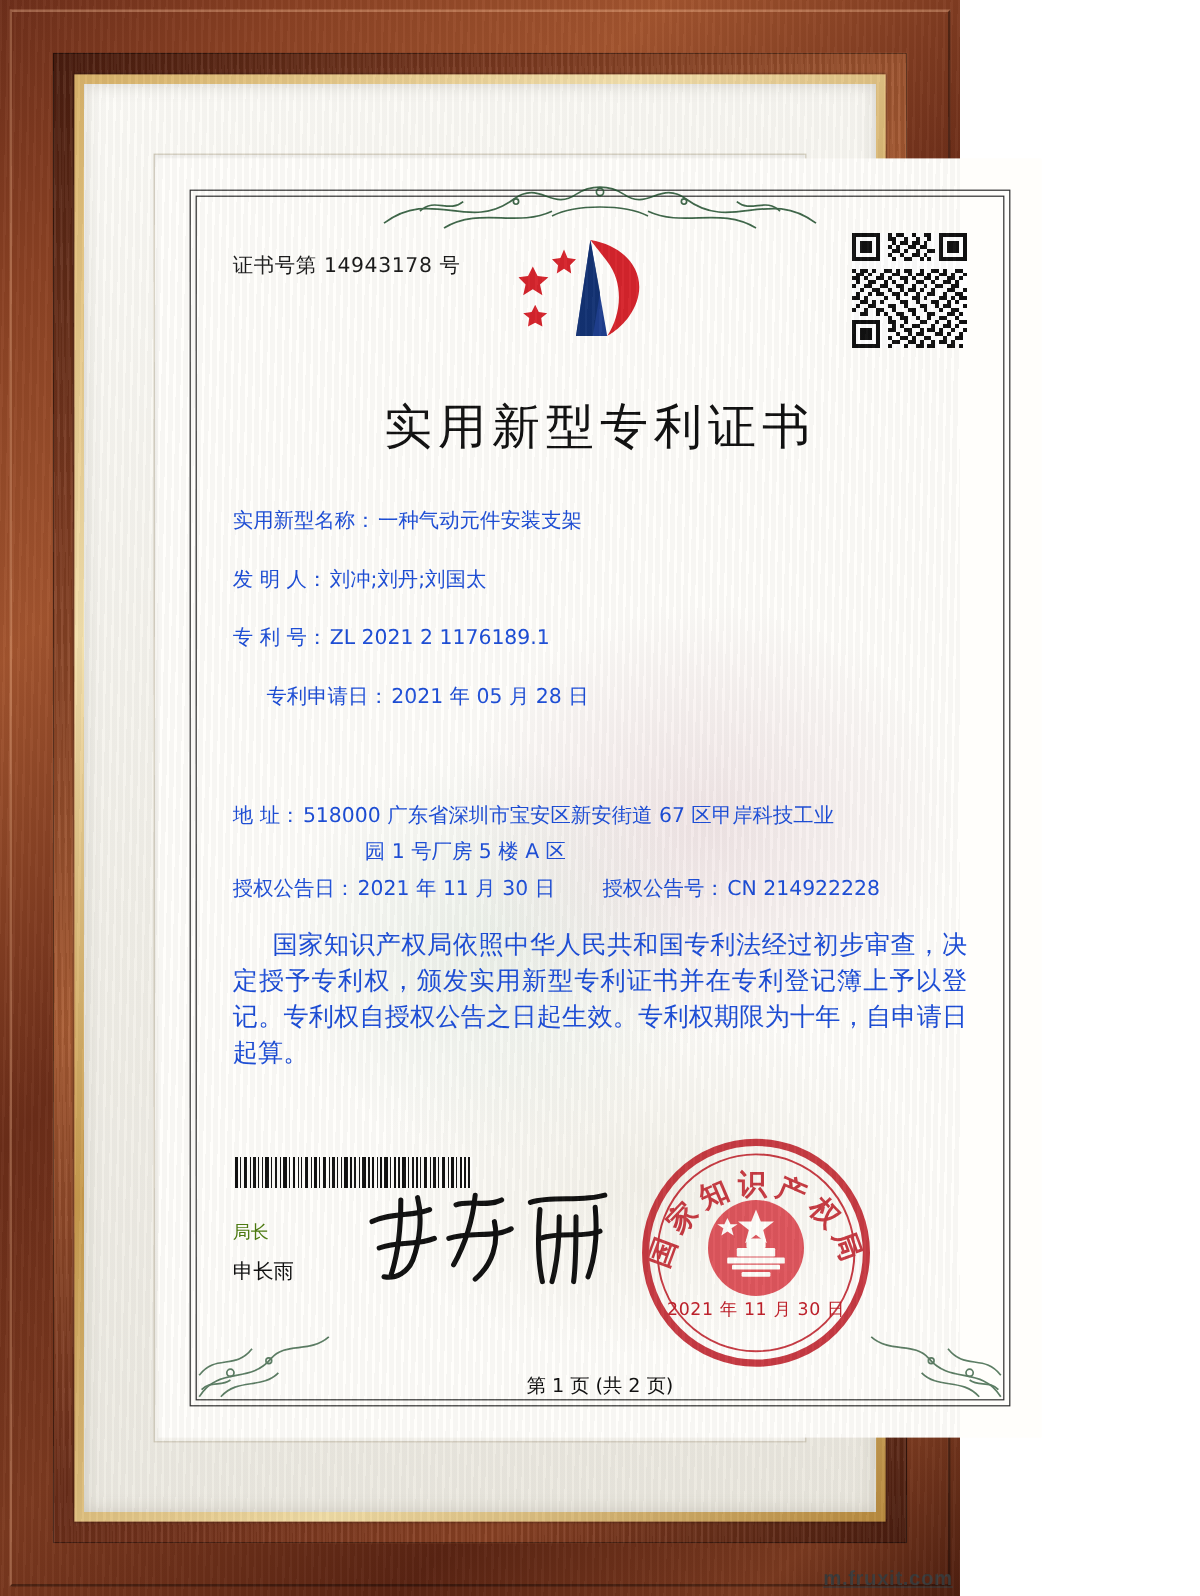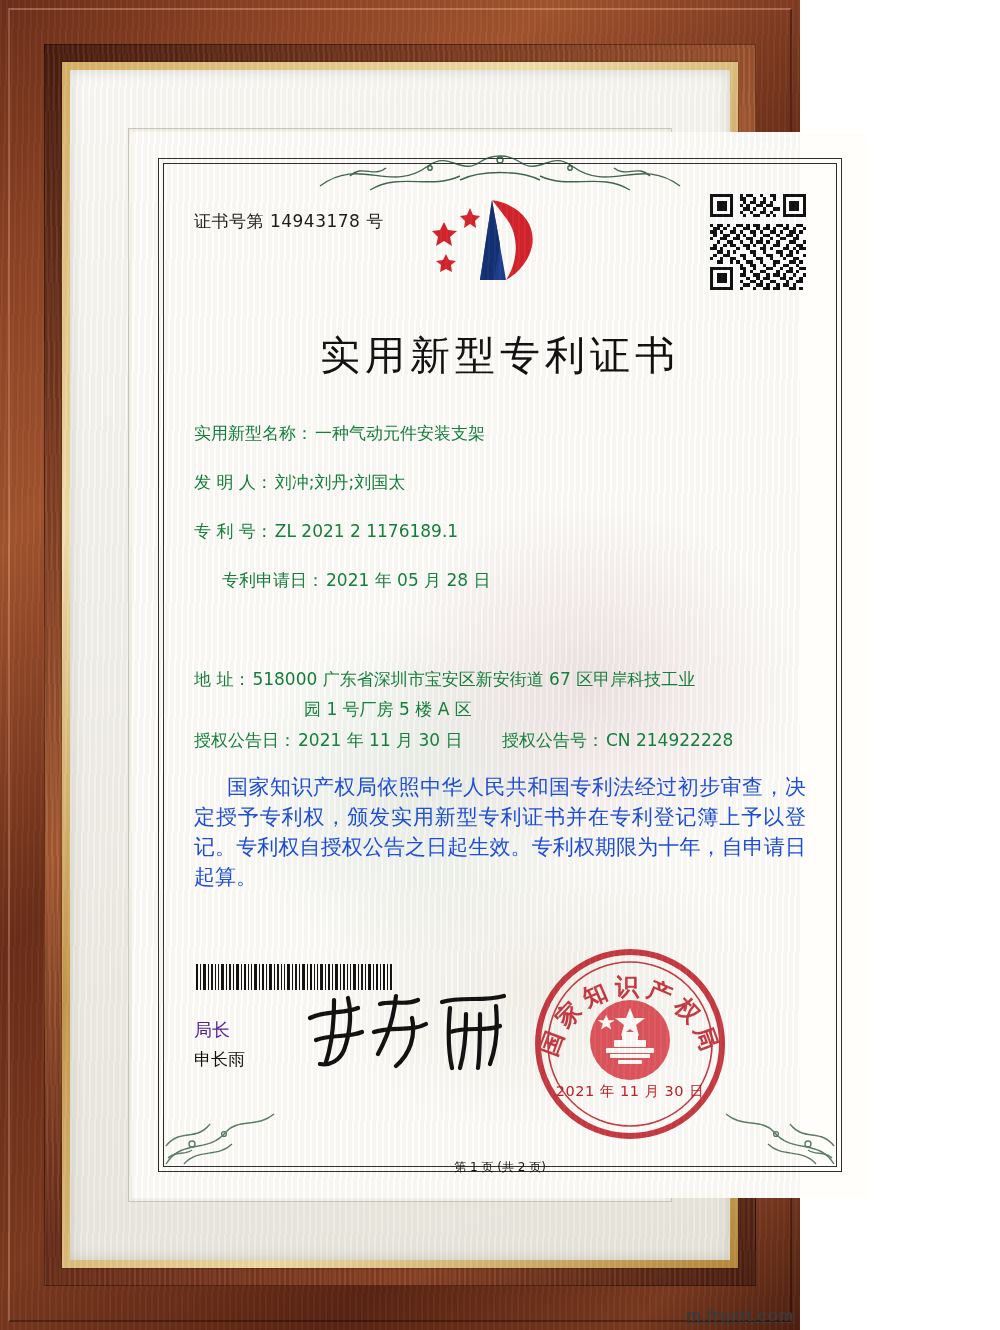--- a/index.html
+++ b/index.html
@@ -113,21 +113,21 @@
     font-family:"DejaVu Serif","Liberation Serif",serif;
     font-weight:normal;
     font-size:40px;
     letter-spacing:5px;
     color:#111;
   }
 
   .field {
     position:absolute;
     font-size:17px;
-    color:#15803d;
+    color:#1d4ed8;
     white-space:nowrap;
   }
   .flabel { display:inline-block; letter-spacing:0px; }
   .fval { margin-left:2px; }
 
   #fld-name   { left:62px; top:290px; }
   #fld-inv    { left:62px; top:339px; }
   #fld-pat    { left:62px; top:388px; }
   #fld-appdt  { left:62px; top:437px;margin-left:28px; }
   #fld-owner  { left:62px; top:487px; }
@@ -150,29 +150,29 @@
   
   #barcode { position:absolute; left:62px; top:832px; width:200px; height:26px; }
 
   
   #seal { position:absolute; left:398px; top:812px; width:200px; height:200px; }
   #seal-date {
     position:absolute; left:398px; top:950px; width:200px;
     text-align:center; font-size:14.5px; color:#c0202a; letter-spacing:.5px;
   }
 
-  #sig-label1 { position:absolute; left:62px; top:886px; font-size:18px; color:#4c1d95; }
+  #sig-label1 { position:absolute; left:62px; top:886px; font-size:15px; color:#4d7c0f; }
   #sig-label2 { position:absolute; left:62px; top:916px; font-size:17px; color:#111; }
   #signature  {
     position:absolute; left:168px; top:856px; width:220px; height:90px;
   }
 
   #page-num {
-    position:absolute; left:0; right:0; bottom:22px;
-    text-align:center; font-size:12px; color:#111;
+    position:absolute; left:0; right:0; bottom:32px;
+    text-align:center; font-size:16px; color:#111;
   }
 
   
   #site-watermark {
     position:absolute; right:6px; bottom:4px;
     font-size:17px; color:#3a3a3a; font-weight:bold;
     letter-spacing:.5px;
     font-family:"Liberation Sans",sans-serif;
     text-decoration:underline;
   }

